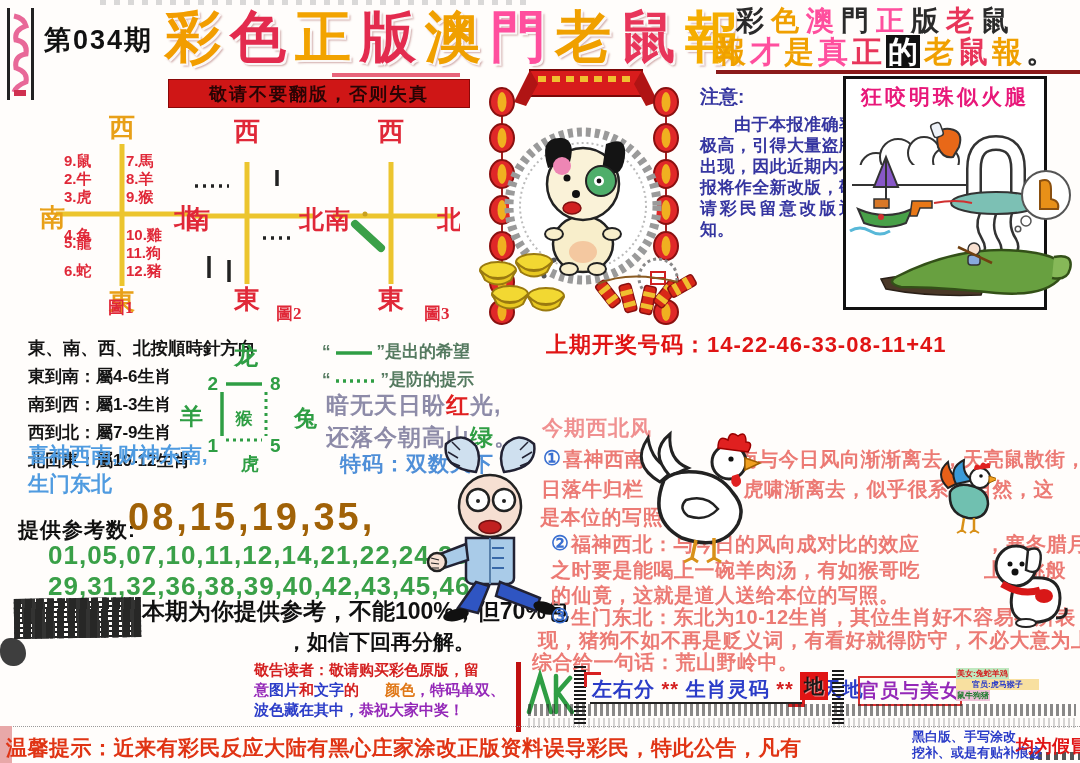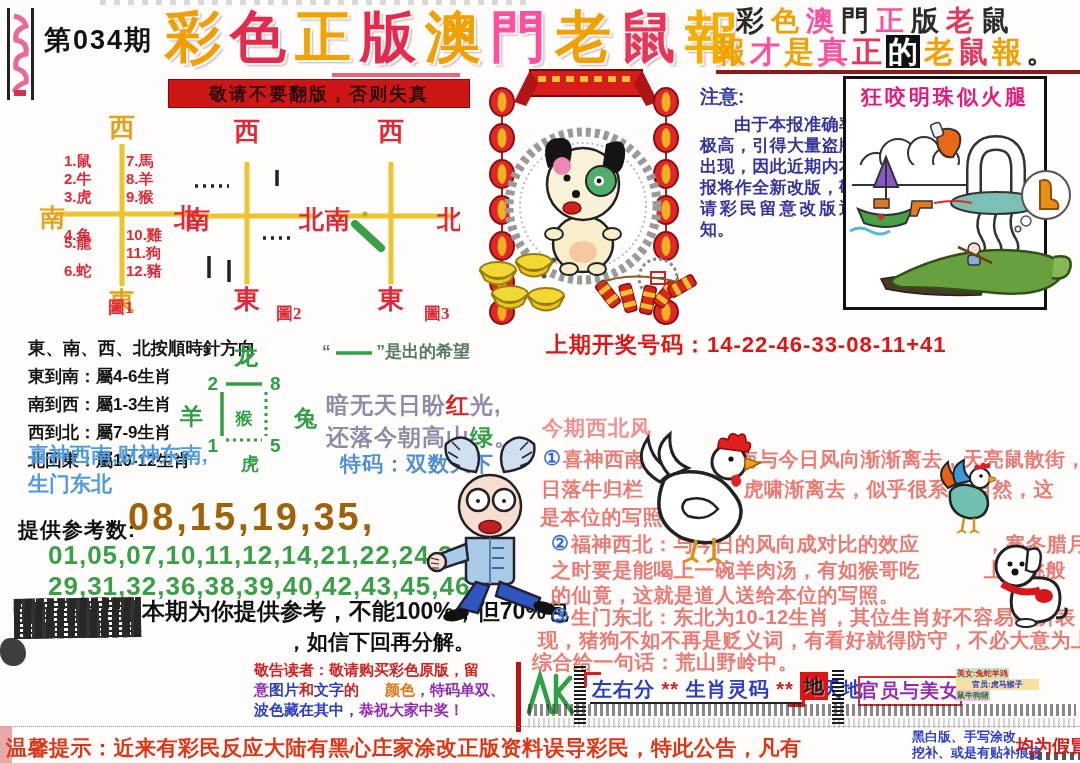--- a/index.html
+++ b/index.html
@@ -134,21 +134,21 @@
   <div class="abs" style="left:38px;top:106px;width:170px;height:218px">
     <svg width="170" height="218">
       <line x1="84" y1="38" x2="84" y2="180" stroke="#ecc52e" stroke-width="5"></line>
       <line x1="18" y1="108" x2="152" y2="108" stroke="#ecc52e" stroke-width="5"></line>
       <text x="84" y="30" text-anchor="middle" font-size="26" font-weight="900" fill="#e8a018">西</text>
       <text x="2" y="120" font-size="25" font-weight="900" fill="#e8a018">南</text>
       <text x="136" y="120" font-size="25" font-weight="900" fill="#e02838">北</text>
       <text x="84" y="204" text-anchor="middle" font-size="26" font-weight="900" fill="#e8a018">東</text>
     </svg>
     <div id="fig1-zodiac">
-        <span style="left: 26px; top: 46px;">1.鼠</span>
+        <span style="left: 26px; top: 46px;">9.鼠</span>
         <span style="left: 26px; top: 64px;">2.牛</span>
         <span style="left: 26px; top: 82px;">3.虎</span>
         <span style="left: 26px; top: 120px;">4.兔</span>
         <span style="left: 26px; top: 128px;">5.龍</span>
         <span style="left: 26px; top: 156px;">6.蛇</span>
         <span style="left: 88px; top: 46px;">7.馬</span>
         <span style="left: 88px; top: 64px;">8.羊</span>
         <span style="left: 88px; top: 82px;">9.猴</span>
         <span style="left: 88px; top: 120px;">10.雞</span>
         <span style="left: 88px; top: 138px;">11.狗</span>
@@ -393,20 +393,25 @@
     <text x="66" y="82" text-anchor="middle" font-size="17" font-weight="900" fill="#2f9e44">猴</text>
     <text x="116" y="84" font-size="23" font-weight="900" fill="#2f9e44">兔</text>
     <text x="72" y="128" text-anchor="middle" font-size="18" font-weight="900" fill="#2f9e44">虎</text>
   </svg>
 
   <div class="abs legrow" id="legend-r1">
     <span>“</span><svg width="40" height="8">
         <line x1="2" y1="4" x2="38" y2="4" stroke="#2f9e44" stroke-width="3.5"></line>
       </svg><span>”</span><span>是出的希望</span>
   </div>
+  <div class="abs legrow" id="legend-r2">
+    <span>“</span><svg width="44" height="8">
+        <line x1="2" y1="4" x2="42" y2="4" stroke="#2f9e44" stroke-width="3.5" stroke-dasharray="3 4"></line>
+      </svg><span>”</span><span>是防的提示</span>
+  </div>
   <div class="abs poem nowrap" id="poem1">
     <span>暗无天日盼</span><span class="r">红</span><span>光,</span>
   </div>
   <div class="abs poem nowrap" id="poem2">
     <span>还落今朝高山</span><span class="g">绿</span><span>。</span>
   </div>
   <div class="abs nowrap" id="special">特码：双数天下</div>
 
   <div class="abs nowrap" id="ref-label">提供参考数:</div>
   <div class="abs nowrap" id="ref-primary">08,15,19,35,</div>

